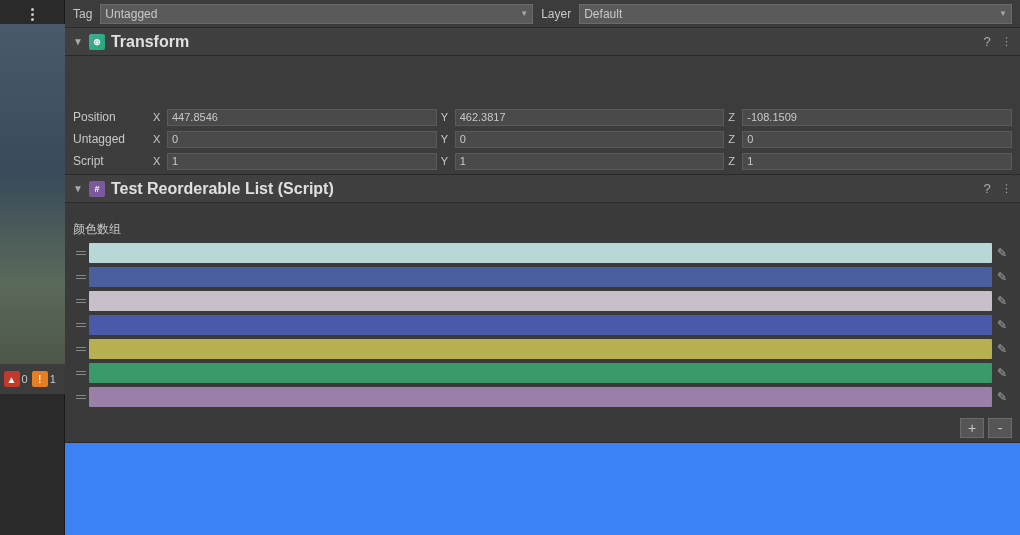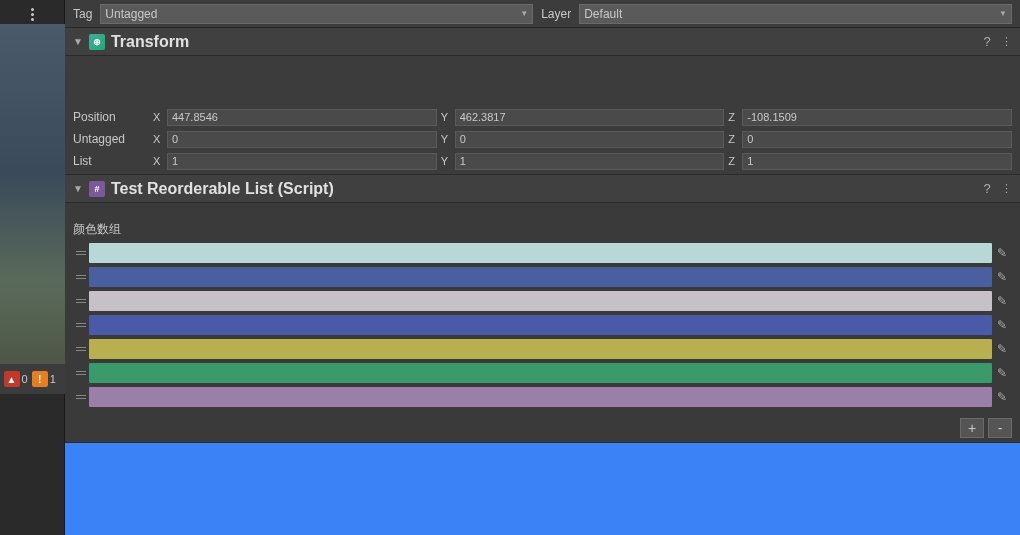--- a/index.html
+++ b/index.html
@@ -427,21 +427,21 @@
             <input class="field-value" type="text" value="0" style="">
           </div>
           <div class="transform-field">
             <span class="axis-label">Z</span>
             <input class="field-value" type="text" value="0" style="">
           </div>
         </div>
       </div>
 
       <div class="transform-row">
-        <span class="transform-label">List</span>
+        <span class="transform-label">Script</span>
         <div class="transform-fields">
           <div class="transform-field">
             <span class="axis-label">X</span>
             <input class="field-value" type="text" value="1" style="">
           </div>
           <div class="transform-field">
             <span class="axis-label">Y</span>
             <input class="field-value" type="text" value="1" style="">
           </div>
           <div class="transform-field">

